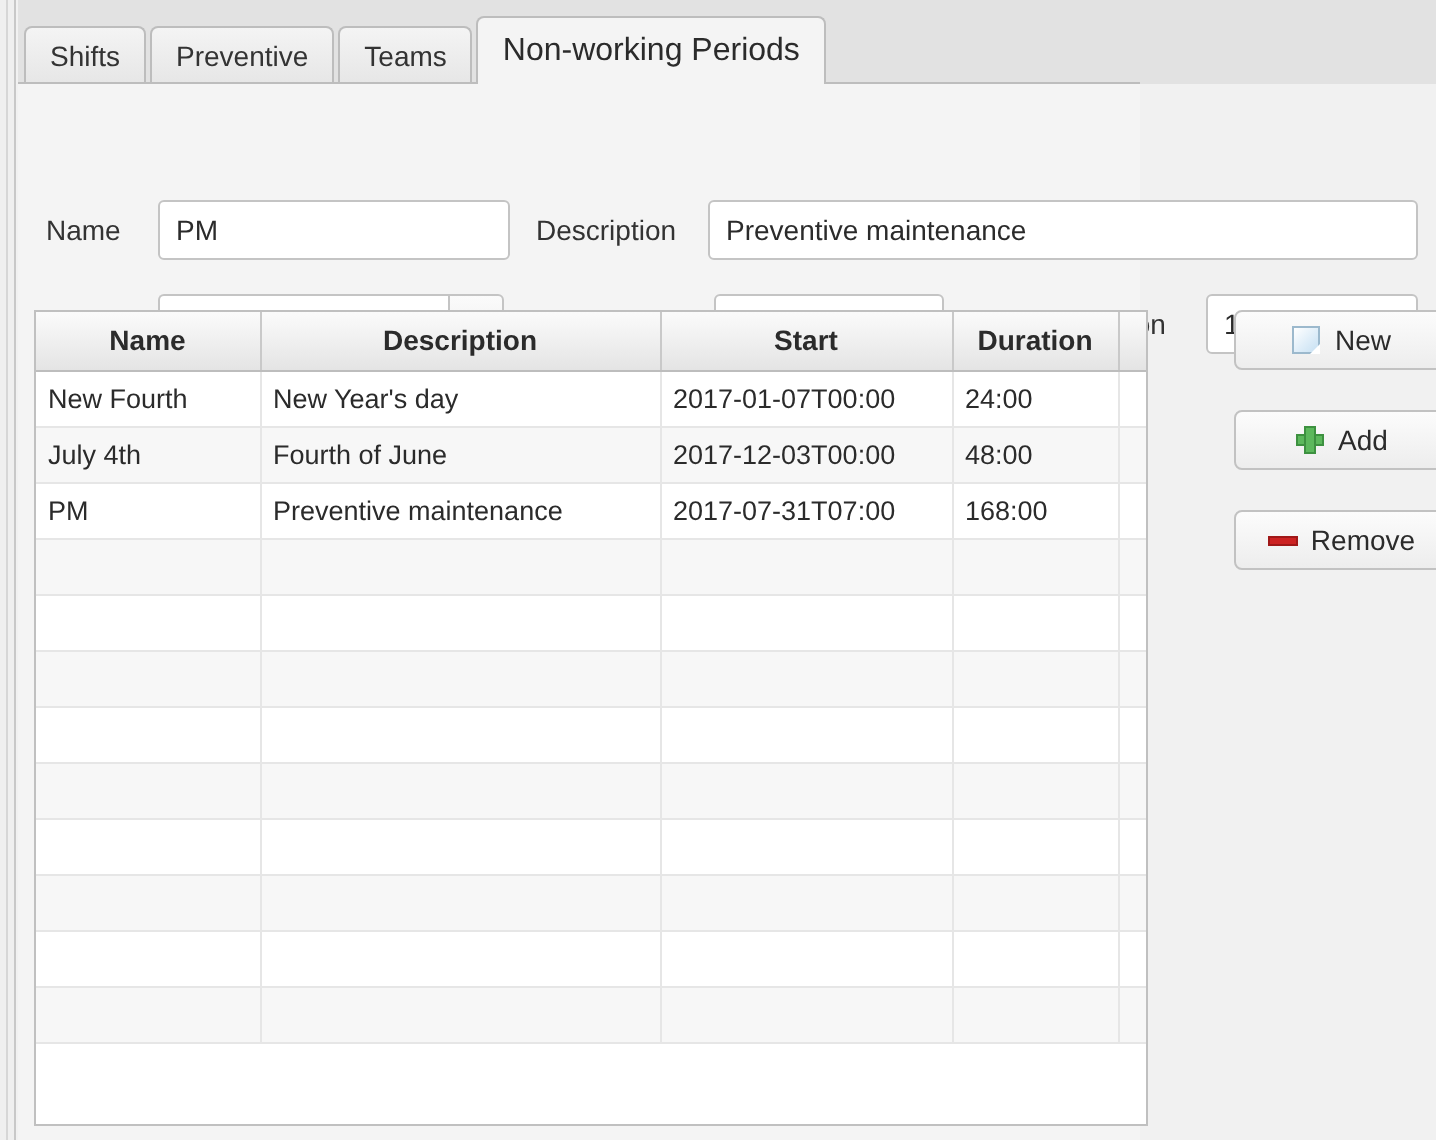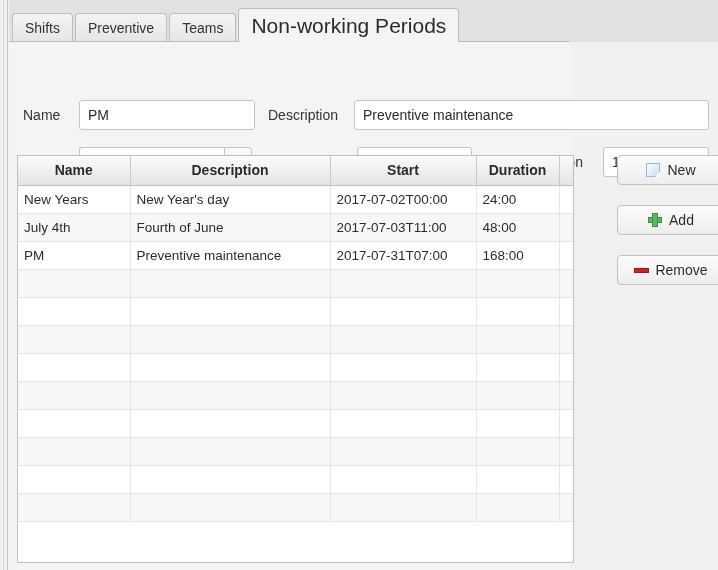--- a/index.html
+++ b/index.html
@@ -68,21 +68,21 @@
     color: #333;
     white-space: nowrap;
     box-sizing: border-box;
     cursor: default;
   }
   .tab.selected {
     height: 34px;
     line-height: 33px;
     background: #f4f4f4;
     border-color: #bdbdbd;
-    font-size: 21px;
+    font-size: 16px;
     color: #2b2b2b;
     position: relative;
     z-index: 3;
   }
 
   
   #content-panel {
     position: absolute;
     left: 9px; top: 41px;
     width: 561px; height: 529px;
@@ -337,30 +337,30 @@
           <tr>
               <th>Name</th>
               <th>Description</th>
               <th>Start</th>
               <th>Duration</th>
               <th></th>
             </tr>
         </thead>
         <tbody>
             <tr>
-              <td>New Years</td>
+              <td>New Fourth</td>
               <td>New Year's day</td>
-              <td>2017-07-02T00:00</td>
+              <td>2017-01-07T00:00</td>
               <td>24:00</td>
               <td></td>
             </tr>
             <tr>
               <td>July 4th</td>
               <td>Fourth of June</td>
-              <td>2017-07-03T11:00</td>
+              <td>2017-12-03T00:00</td>
               <td>48:00</td>
               <td></td>
             </tr>
             <tr>
               <td>PM</td>
               <td>Preventive maintenance</td>
               <td>2017-07-31T07:00</td>
               <td>168:00</td>
               <td></td>
             </tr>

